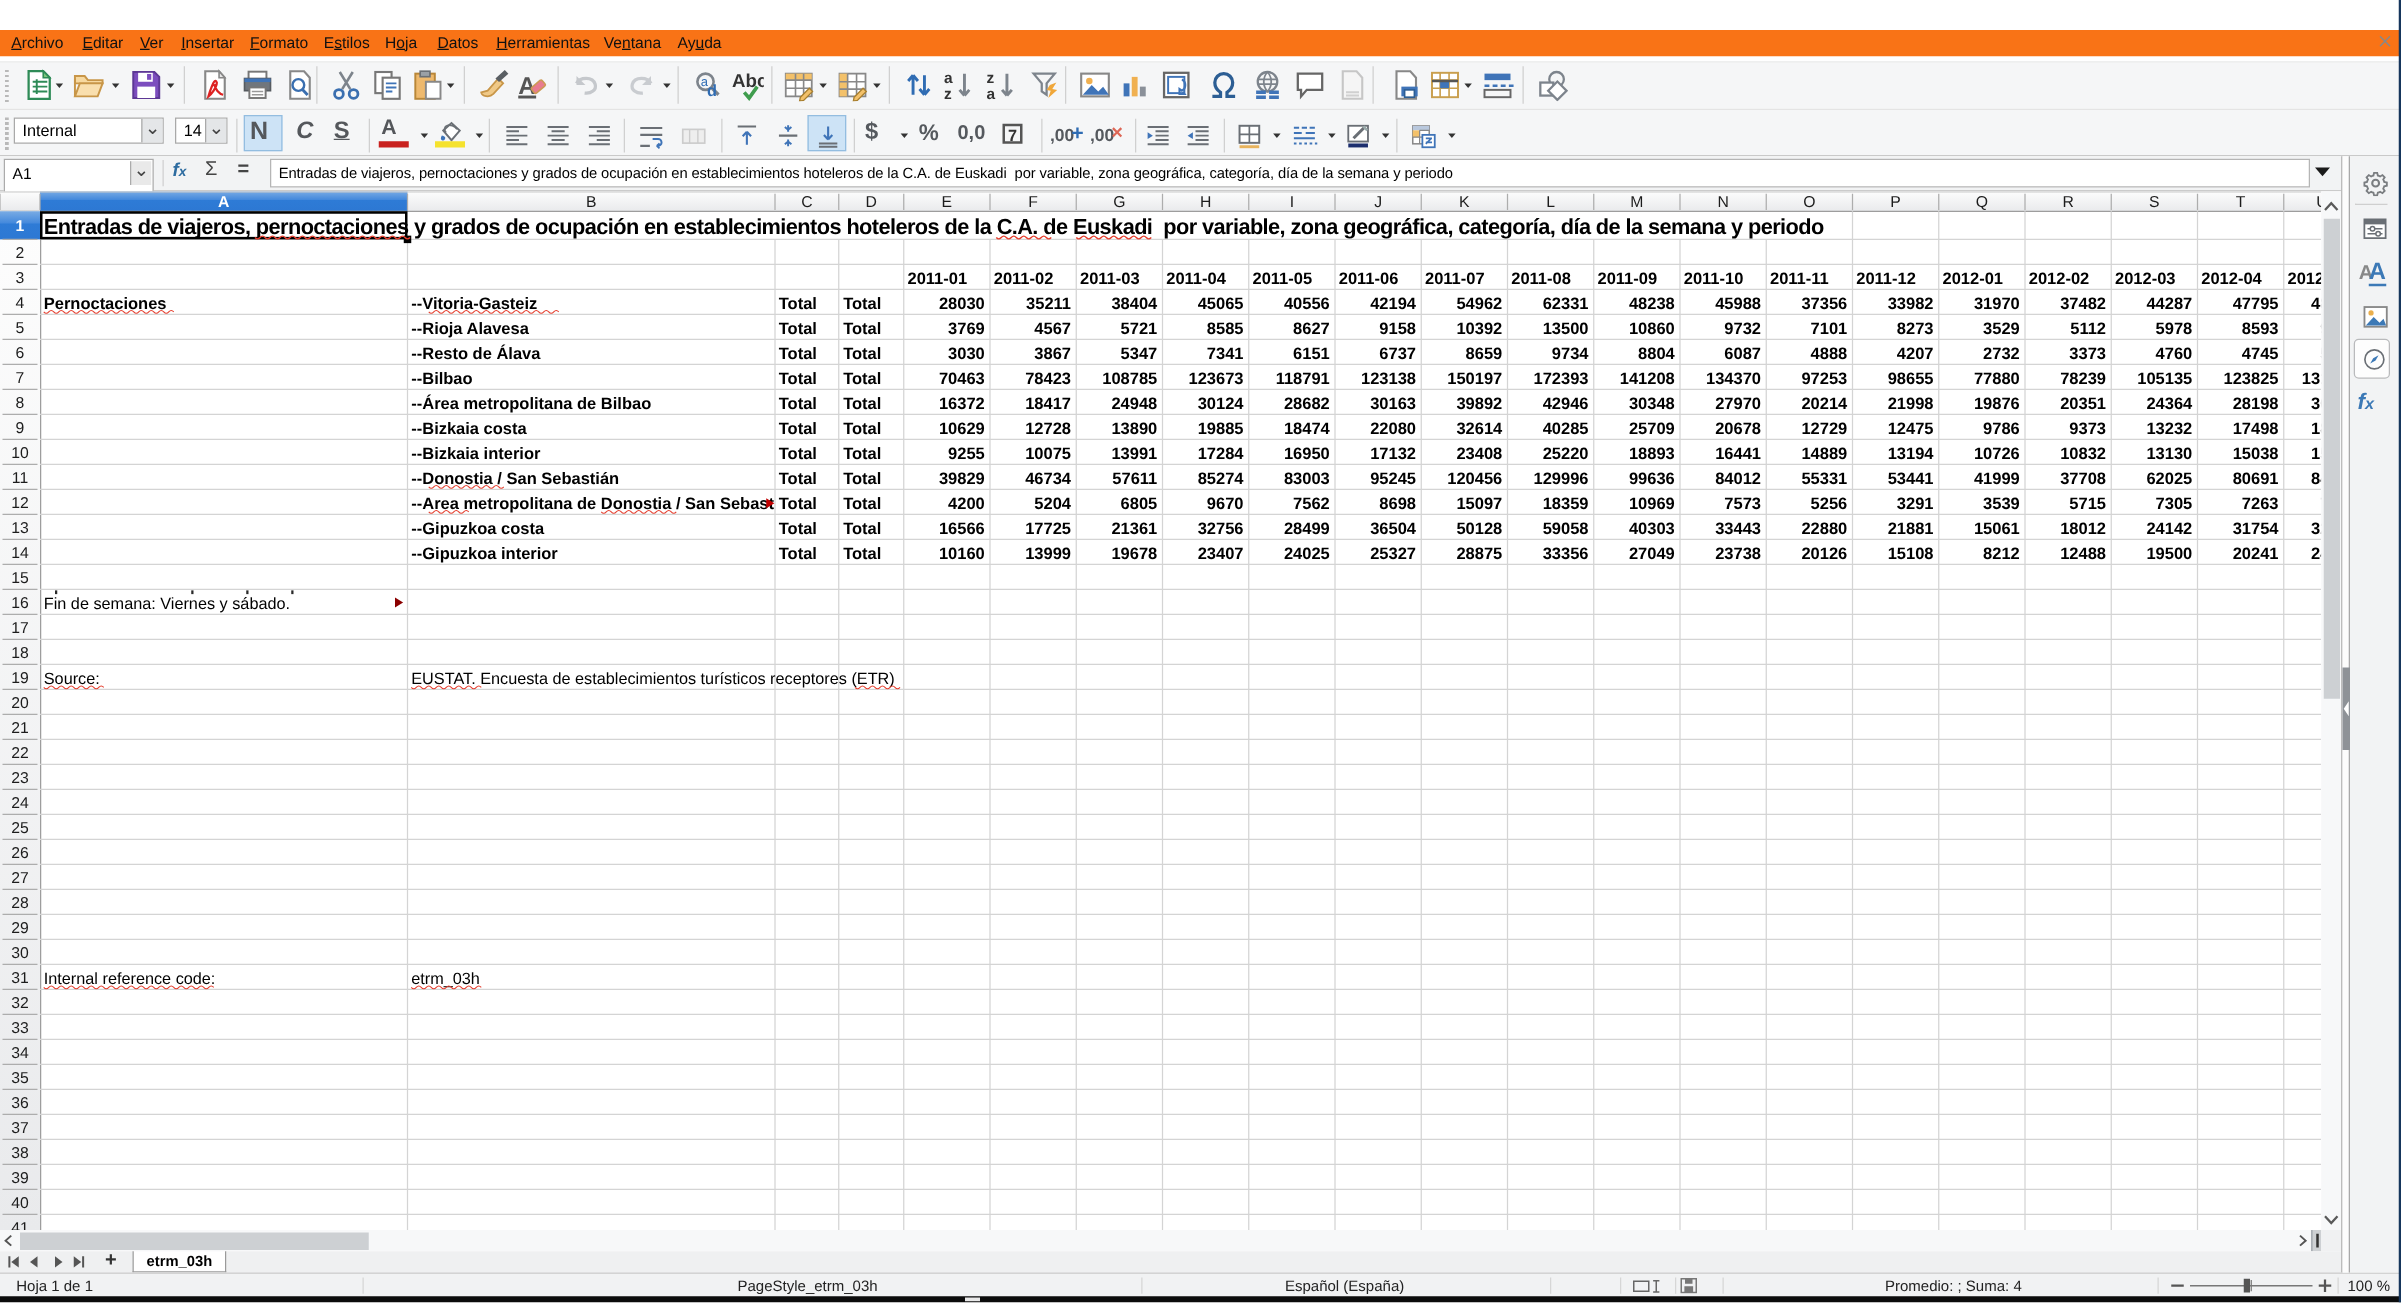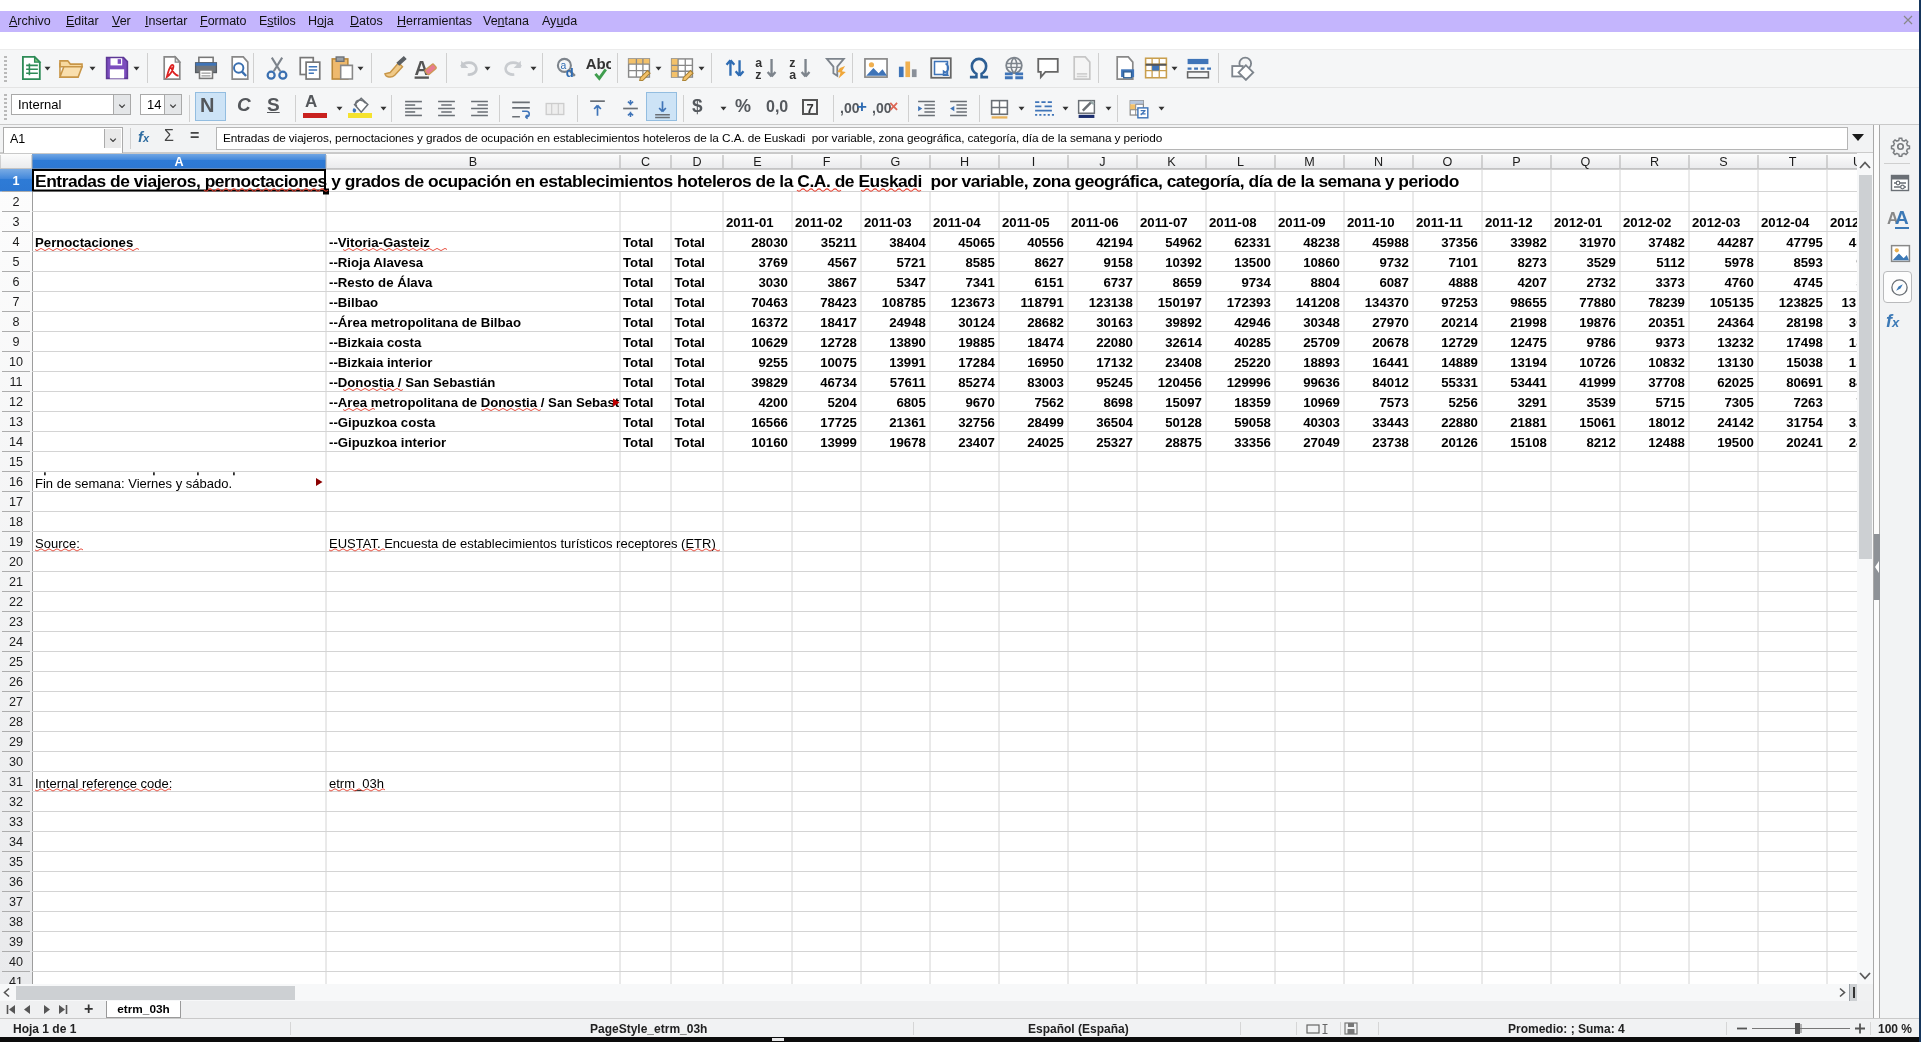--- a/index.html
+++ b/index.html
@@ -1,19 +1,19 @@
 <!DOCTYPE html>
 <html><head><meta charset="utf-8"><style>
 * { margin:0; padding:0; box-sizing:border-box; }
 html,body { width:1921px; height:1042px; overflow:hidden; background:#fff;
   font-family:"Liberation Sans",sans-serif; -webkit-font-smoothing:antialiased; }
 #win { position:relative; width:1921px; height:1042px; }
 .titlebar { position:absolute; left:0; top:0; width:100%; height:28px; background:#fff; }
 .titlebar .t { position:absolute; left:24px; top:7px; font-size:12.5px; color:#000; }
-.menubar { position:absolute; left:0; top:11px; width:100%; height:21px; background:#c4b5fd; font-size:12.5px; color:#111; }
+.menubar { position:absolute; left:0; top:24px; width:100%; height:21px; background:#f97316; font-size:12.5px; color:#111; }
 .tb1 { position:absolute; left:0; top:49px; width:100%; height:38px; background:#f5f6f7; border-top:1px solid #ececec; }
 .tb2 { position:absolute; left:0; top:87px; width:100%; height:38px; background:#f5f6f7; border-top:1px solid #e4e4e4; border-bottom:1px solid #c9c9c9; }
 .grip { position:absolute; top:6px; width:3px; height:26px;
   background:repeating-linear-gradient(180deg,#b9b9b9 0 2px,transparent 2px 4px); }
 .fbar { position:absolute; left:0; top:125px; width:1873px; height:28px; background:#f2f3f4; border-bottom:1px solid #cbcbcb; }
 .nbox { position:absolute; left:3px; top:2px; width:120px; height:40px; background:#fff; border:1px solid #ababab; font-size:12.5px; }
 .nbox span { position:absolute; left:6px; top:4px; }
 .nbox .cbtn { right:1px; }
 .cbtn { position:absolute; top:1px; width:17px; height:19px; background:#e9e9e9; border-left:1px solid #ababab;
   color:#444; font-size:15px; text-align:center; line-height:15px; }
@@ -24,21 +24,21 @@
 .combo .cbtn { right:0px; top:0px; height:19px; background:#e4e6e8; border-left:1px solid #a9a9a9; }
 .hl { position:absolute; top:91.5px; height:29px; background:#cde3f6; border:1px solid #93bde0; }
 .fmtltr { position:absolute; top:94px; color:#54575b; font-weight:bold; }
 .tbtxt { position:absolute; color:#55595e; font-weight:bold; }
 .sheet { position:absolute; left:0; top:153px; }
 .vsb { position:absolute; left:1857px; top:153px; width:16px; height:831px; background:#f7f8f9; }
 .hsb { position:absolute; left:0; top:984px; width:1857px; height:17px; background:#f7f8f9; }
 .thumbv { position:absolute; left:1858.5px; top:175px; width:13px; height:384px; background:#cdd0d3; }
 .thumbh { position:absolute; left:16px; top:985.5px; width:279px; height:14px; background:#cdd0d3; }
 .tabbar { position:absolute; left:0; top:1001px; width:1873px; height:17px; background:#eff0f1; font-size:11.8px; }
-.sbar { position:absolute; left:0; top:1018px; width:1921px; height:21px; background:#f1f2f3; border-top:1px solid #c9c9c9; font-size:12px; color:#222;font-weight:bold; }
+.sbar { position:absolute; left:0; top:1018px; width:1921px; height:21px; background:#f1f2f3; border-top:1px solid #c9c9c9; font-size:12px; color:#222; }
 .sbar span { position:absolute; top:3px; }
 .blackbar { position:absolute; left:0; top:1037px; width:1921px; height:5px; background:#0c0c0c; }
 .sidebar { position:absolute; left:1873px; top:125px; width:48px; height:893px; background:#f2f3f4; }
 svg text { font-family:"Liberation Sans",sans-serif; }
 </style></head><body>
 <div id="win">
 <div class="menubar">
       <span style="position:absolute;left:9px;top:3px"><u>A</u>rchivo</span>
       <span style="position:absolute;left:66px;top:3px"><u>E</u>ditar</span>
       <span style="position:absolute;left:112px;top:3px"><u>V</u>er</span>

